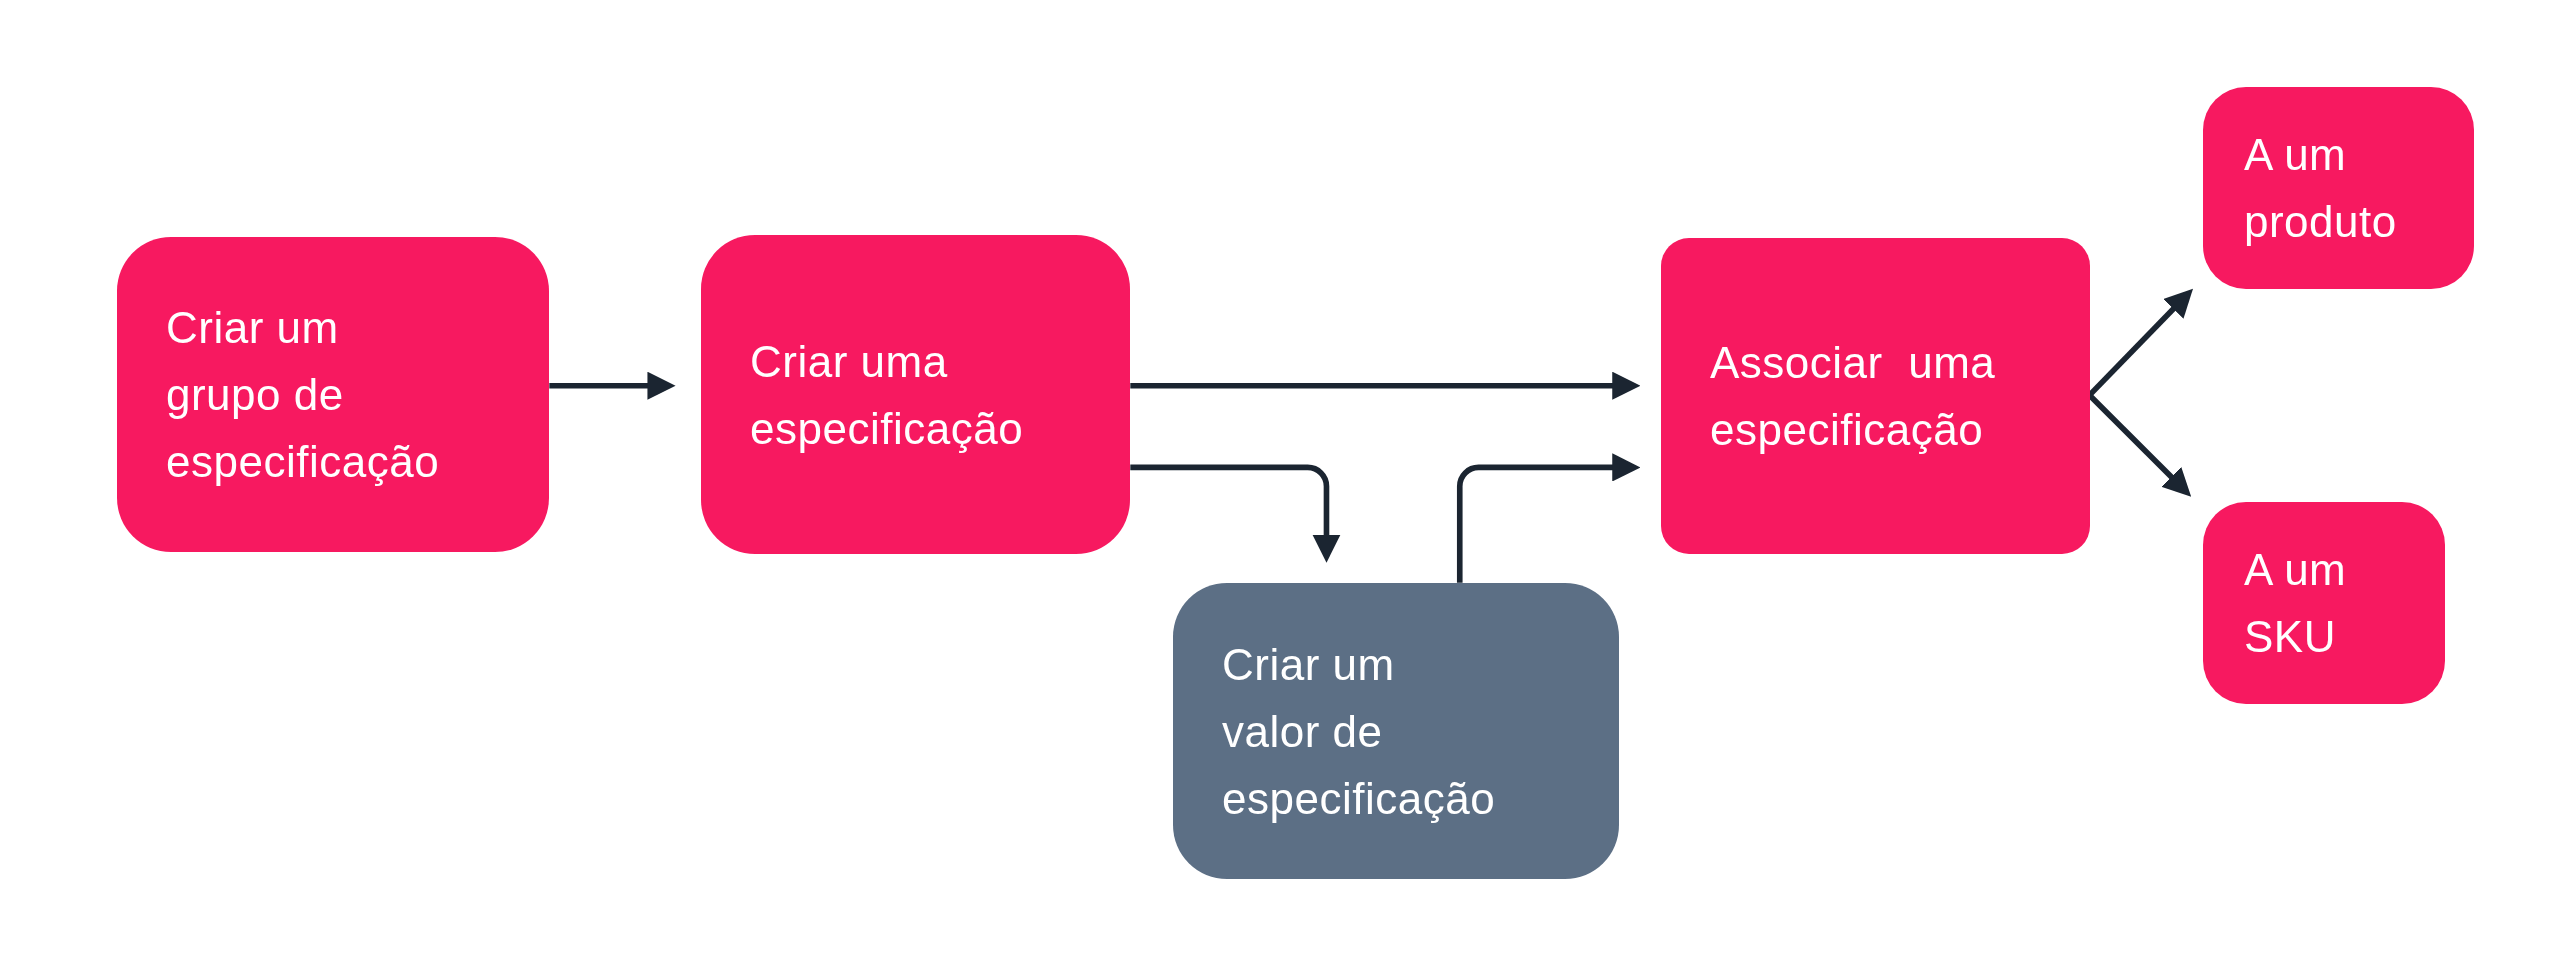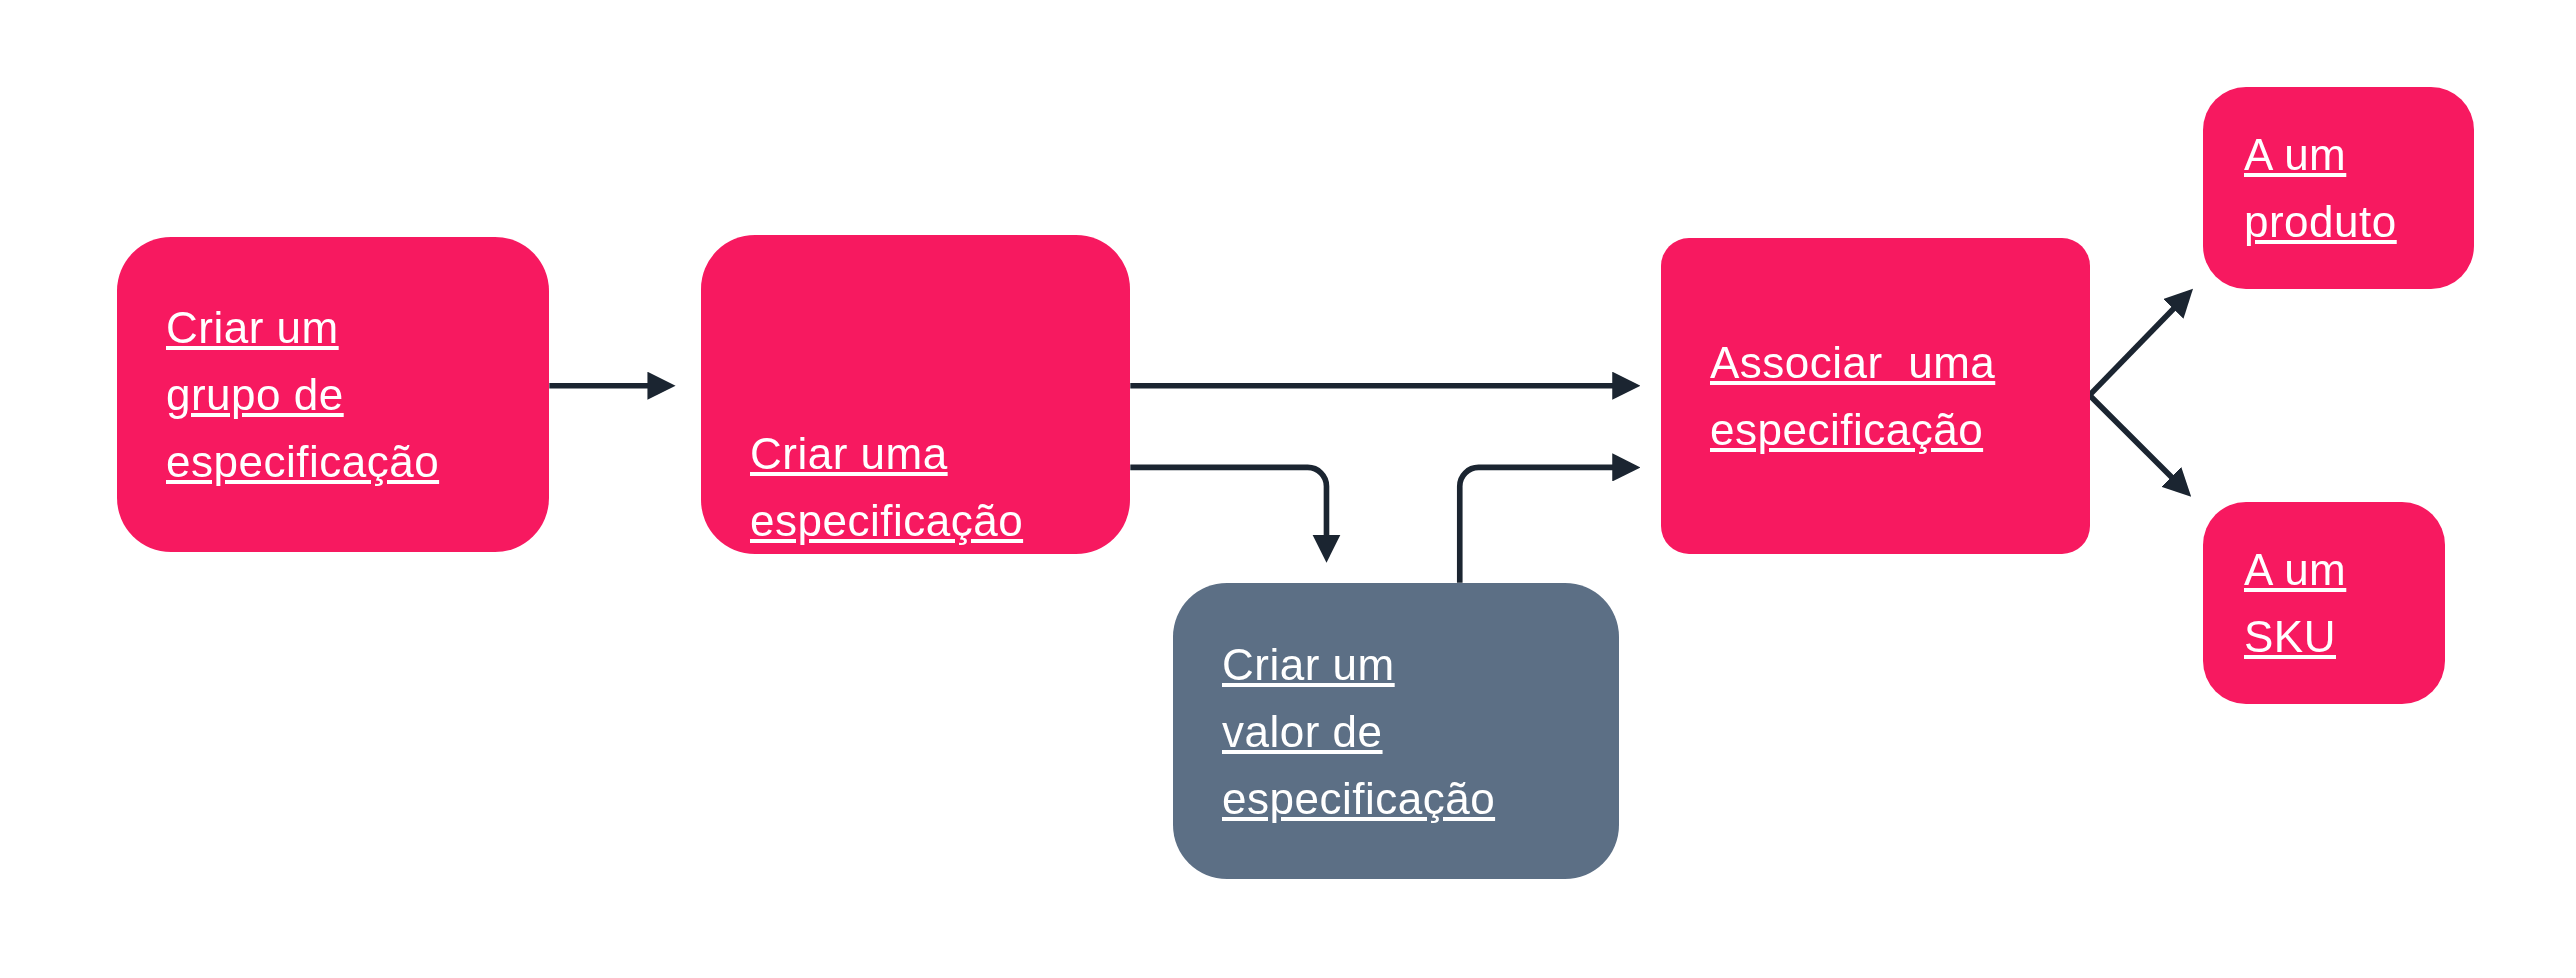--- a/index.html
+++ b/index.html
@@ -26,21 +26,20 @@
     left:0;top:0;
     width:2576px;height:978px;
     pointer-events:none;
   }
   .node{
     position:absolute;
     display:flex;
     align-items:center;
     box-sizing:border-box;
     color:var(--node-text);
-    text-decoration:underline;
   }
   .node--primary{background:var(--node-primary);}
   .node--secondary{background:var(--node-secondary);}
   .node-label{
     white-space:pre-wrap;
     font-size:44px;
     line-height:67px;
     font-weight:400;
     letter-spacing:0.5px;
     padding-left:49px;
@@ -71,21 +70,21 @@
       <path d="M 2226 421 L 2329 524" marker-end="url(#ah)"></path>
     </g>
   </svg>
 
   <div class="node node--primary" style="left:117px;top:237px;width:432px;height:315px;border-radius:54px;">
     <div class="node-label">Criar um
 grupo de
 especificação</div>
   </div>
 
-  <div class="node node--primary" style="left:701px;top:235px;width:429px;height:319px;border-radius:54px;align-items:flex-end;">
+  <div class="node node--primary" style="left:701px;top:235px;width:429px;height:319px;border-radius:54px;">
     <div class="node-label">Criar uma
 especificação</div>
   </div>
 
   <div class="node node--secondary" style="left:1173px;top:583px;width:446px;height:296px;border-radius:54px;">
     <div class="node-label">Criar um
 valor de
 especificação</div>
   </div>
 

